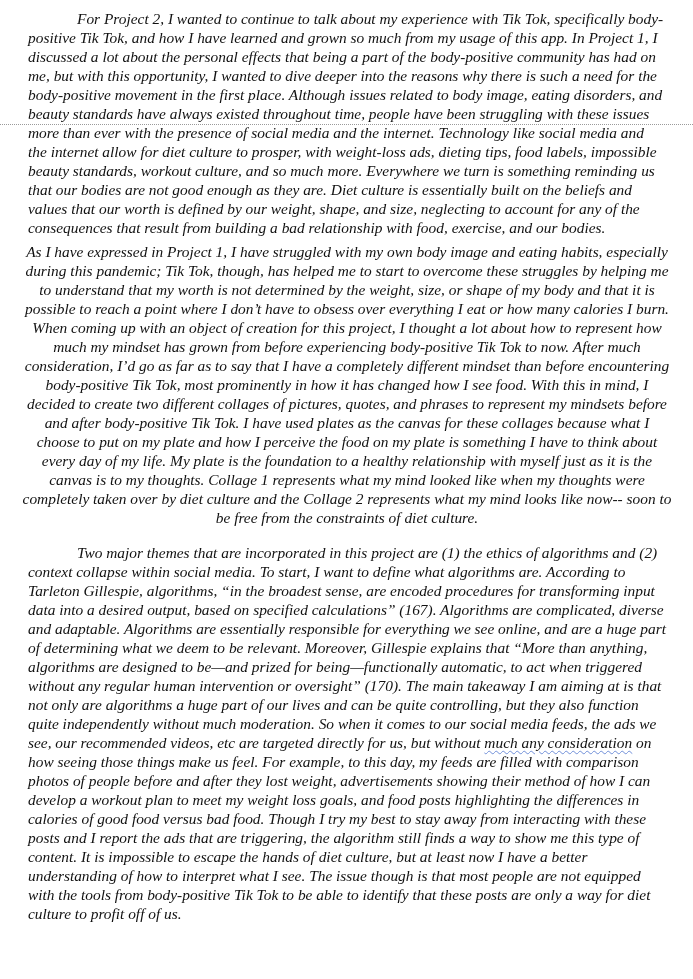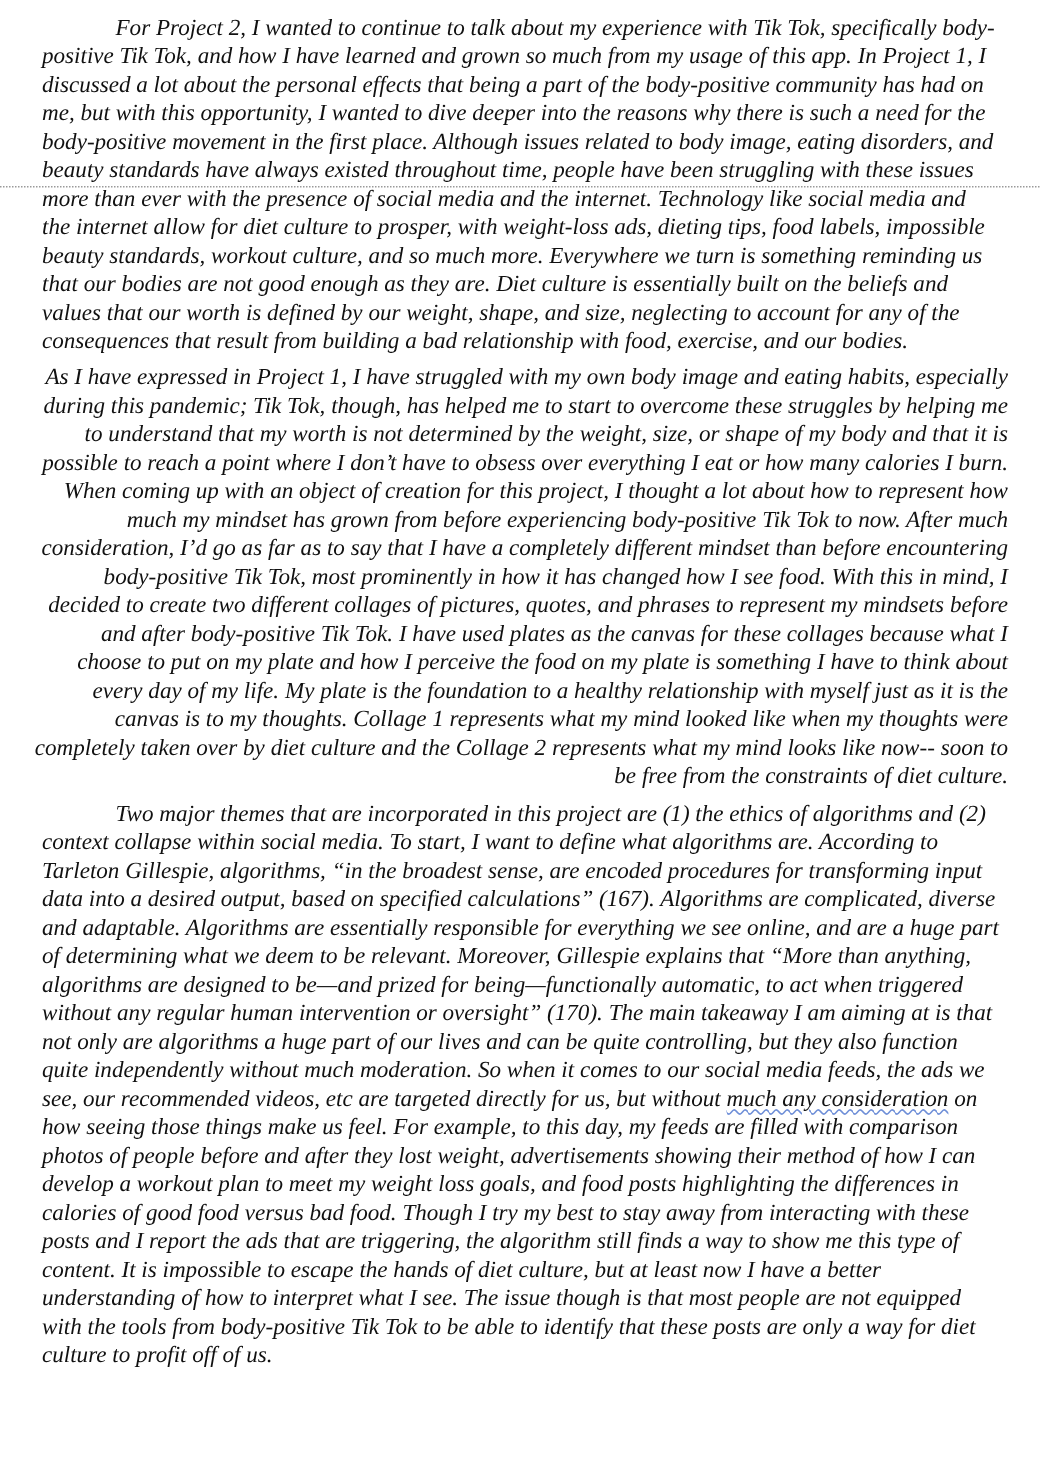--- a/index.html
+++ b/index.html
@@ -26,27 +26,27 @@
     }
     .para {
       margin: 0;
       padding: 0;
     }
     .para-indent {
       text-indent: 49px;
       text-align: left;
     }
     .para-center {
-      text-align: right;
+      text-align: center;
       margin-top: 5px;
       margin-left: -6px;
       margin-right: -6px;
     }
     .para-third {
-      margin-top: 6px;
+      margin-top: 16px;
     }
     .page-break {
       position: absolute;
       left: 0;
       top: 124px;
       width: 693px;
       height: 0;
       border-top: 1px dotted #9a9a9a;
     }
     .grammar-flag {

